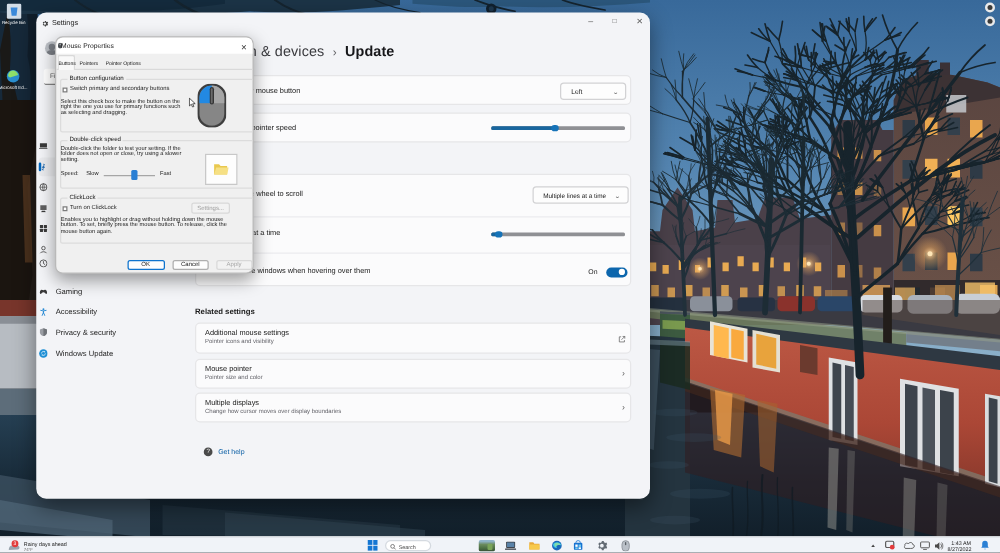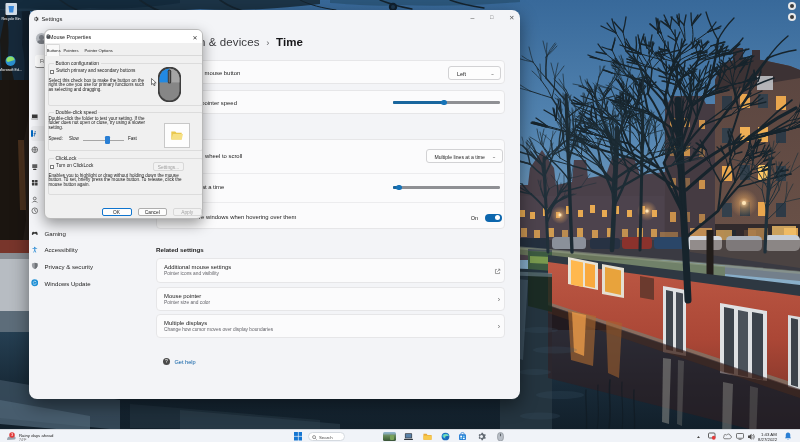--- a/index.html
+++ b/index.html
@@ -1739,21 +1739,21 @@
     </div>
   <div class="navitem" style="top:265.5px;">
       <div class="ic"><svg width="7.5" height="7.5" viewBox="0 0 24 24">
           <circle cx="12" cy="12" r="11" fill="#1e8fd5"></circle>
           <path d="M7 12a5 5 0 0 1 8.5-3.5M17 12a5 5 0 0 1-8.5 3.5" stroke="#fff" stroke-width="1.8" fill="none"></path>
           <path fill="#fff" d="M16 6l0.5 3-3-0.5zM8 18l-0.5-3 3 0.5z"></path>
         </svg></div>
       <div class="tx">Windows Update</div>
     </div>
 
-  <div class="abs" style="left:127px;top:26px;font-size:11.5px;color:#3a3a3e;letter-spacing:0.1px;">Bluetooth &amp; devices&nbsp;&nbsp;<span style="color:#616165;font-size:9.5px;">›</span>&nbsp;&nbsp;<b style="color:#161619;">Time</b></div>
+  <div class="abs" style="left:127px;top:26px;font-size:11.5px;color:#3a3a3e;letter-spacing:0.1px;">Bluetooth &amp; devices&nbsp;&nbsp;<span style="color:#616165;font-size:9.5px;">›</span>&nbsp;&nbsp;<b style="color:#161619;">Update</b></div>
 
   <div class="card" style="top:50px;height:23.5px;">
     <div class="rowlabel" style="top:8.5px;left:25.6px;">Primary mouse button</div>
     <div class="drop" style="left:291px;top:5px;width:53px;height:13.5px;">
       <div class="dtx">Left</div>
         <div class="chev">⌄</div>
     </div>
   </div>
 
   <div class="card" style="top:80px;height:23.5px;">

